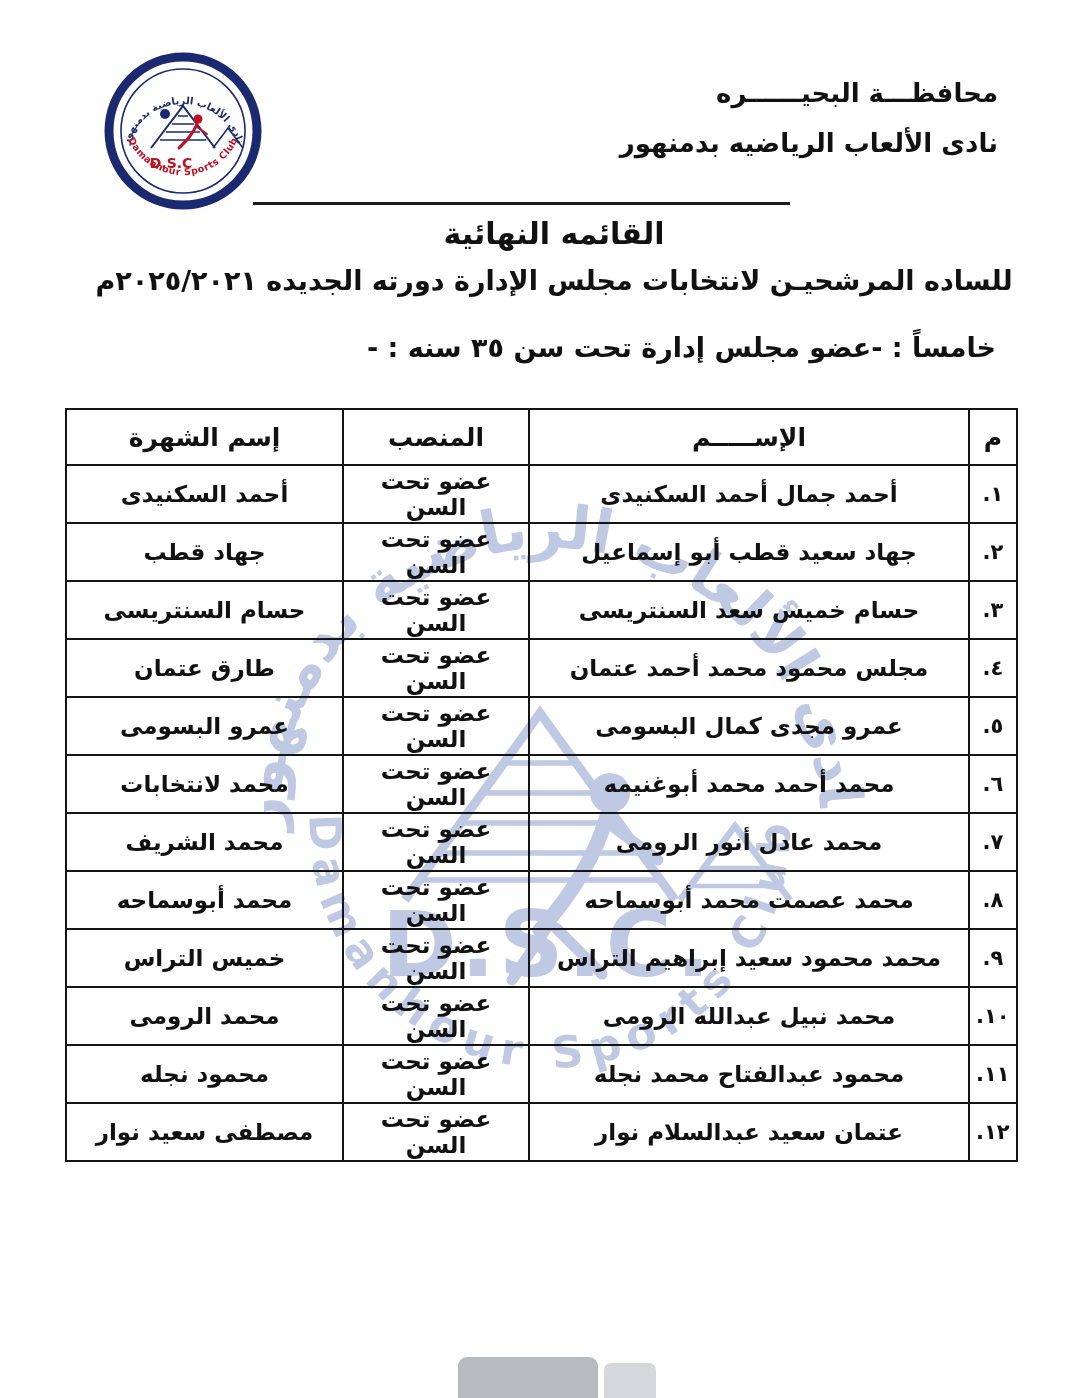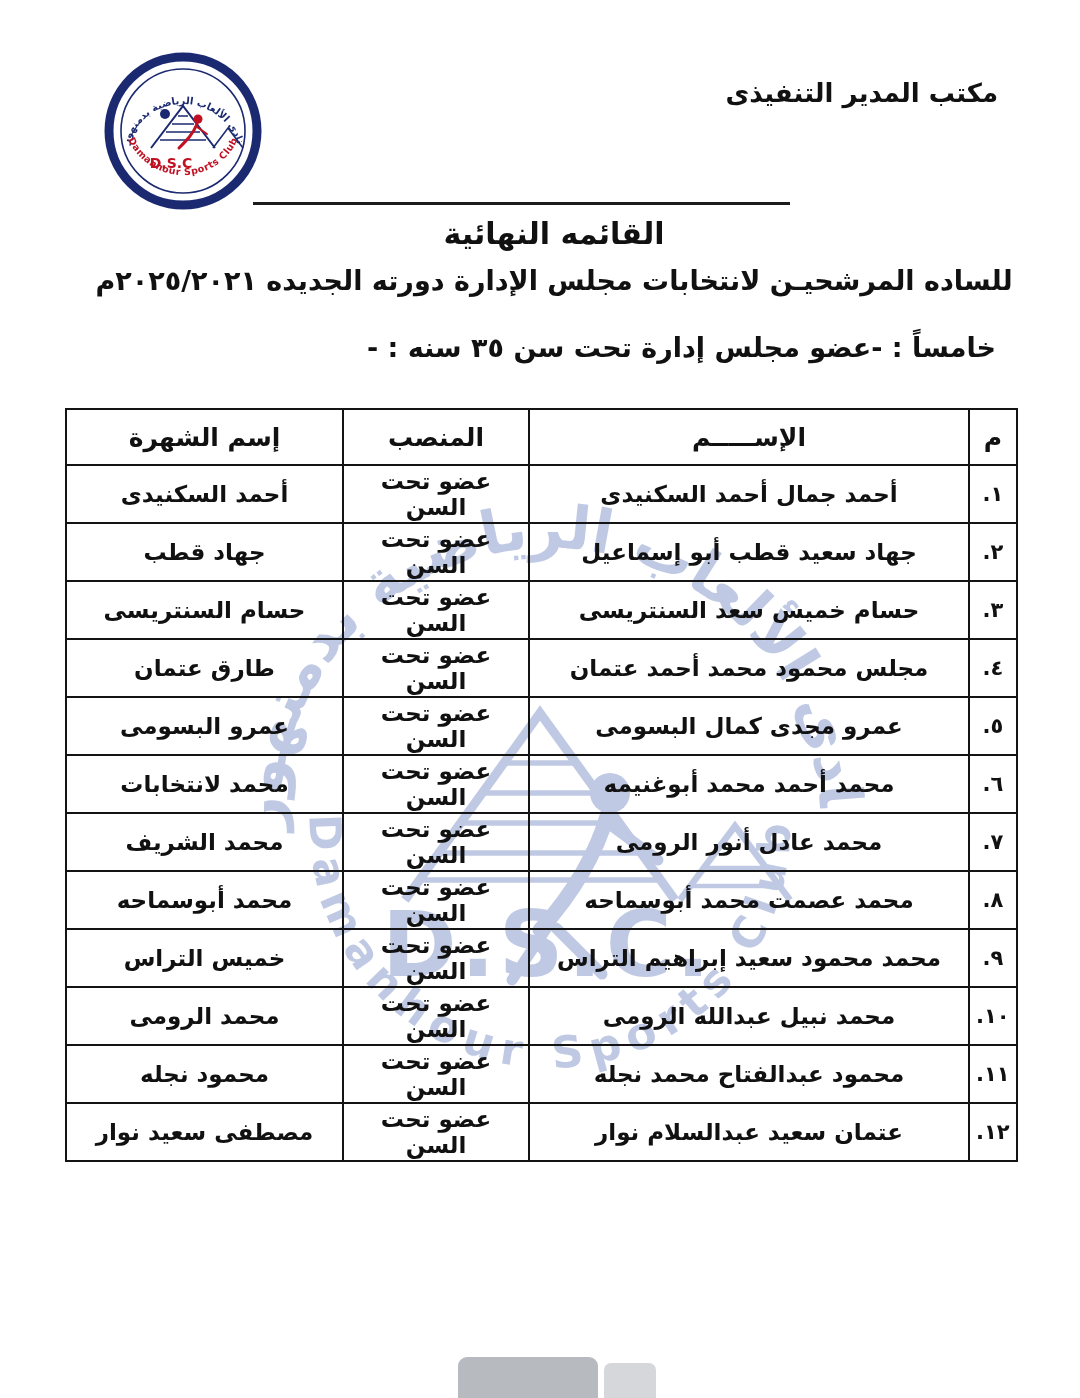--- a/index.html
+++ b/index.html
@@ -116,21 +116,22 @@
     <path d="M 83,70 L 93,70 M 77,78 L 99,78 M 71,86 L 105,86 M 65,94 L 111,94" fill="none" stroke="#1b2a70" stroke-width="1.3"></path>
     <path d="M 118,102 L 133,82 L 148,102" fill="none" stroke="#1b2a70" stroke-width="1.6"></path>
     <circle cx="70" cy="68" r="5" fill="#1b2a70"></circle>
     <circle cx="103" cy="73" r="4.5" fill="#c01022"></circle>
     <path d="M 102,78 C 98,88 92,94 84,102" fill="none" stroke="#c01022" stroke-width="3" stroke-linecap="round"></path>
     <path d="M 102,81 L 112,88" fill="none" stroke="#c01022" stroke-width="2" stroke-linecap="round"></path>
     <text x="76" y="122" font-size="14" font-weight="bold" fill="#c01022" text-anchor="middle">D.S.C</text>
   </svg>
 
   <div class="hdr-right">
-    <span>مكتب المدير التنفيذى</span>
+    <span>محافظـــة البحيــــــره</span>
+    <span>نادى الألعاب الرياضيه بدمنهور</span>
   </div>
   <div class="hdr-rule"></div>
 
   <div class="title-block">
     <div class="title-line1">القائمه النهائية</div>
     <div class="title-line2">للساده المرشحيـن لانتخابات مجلس الإدارة دورته الجديده ٢٠٢٥/٢٠٢١م</div>
   </div>
 
   <div class="section-line">خامساً :  -عضو مجلس إدارة تحت سن ٣٥ سنه : -</div>
 

